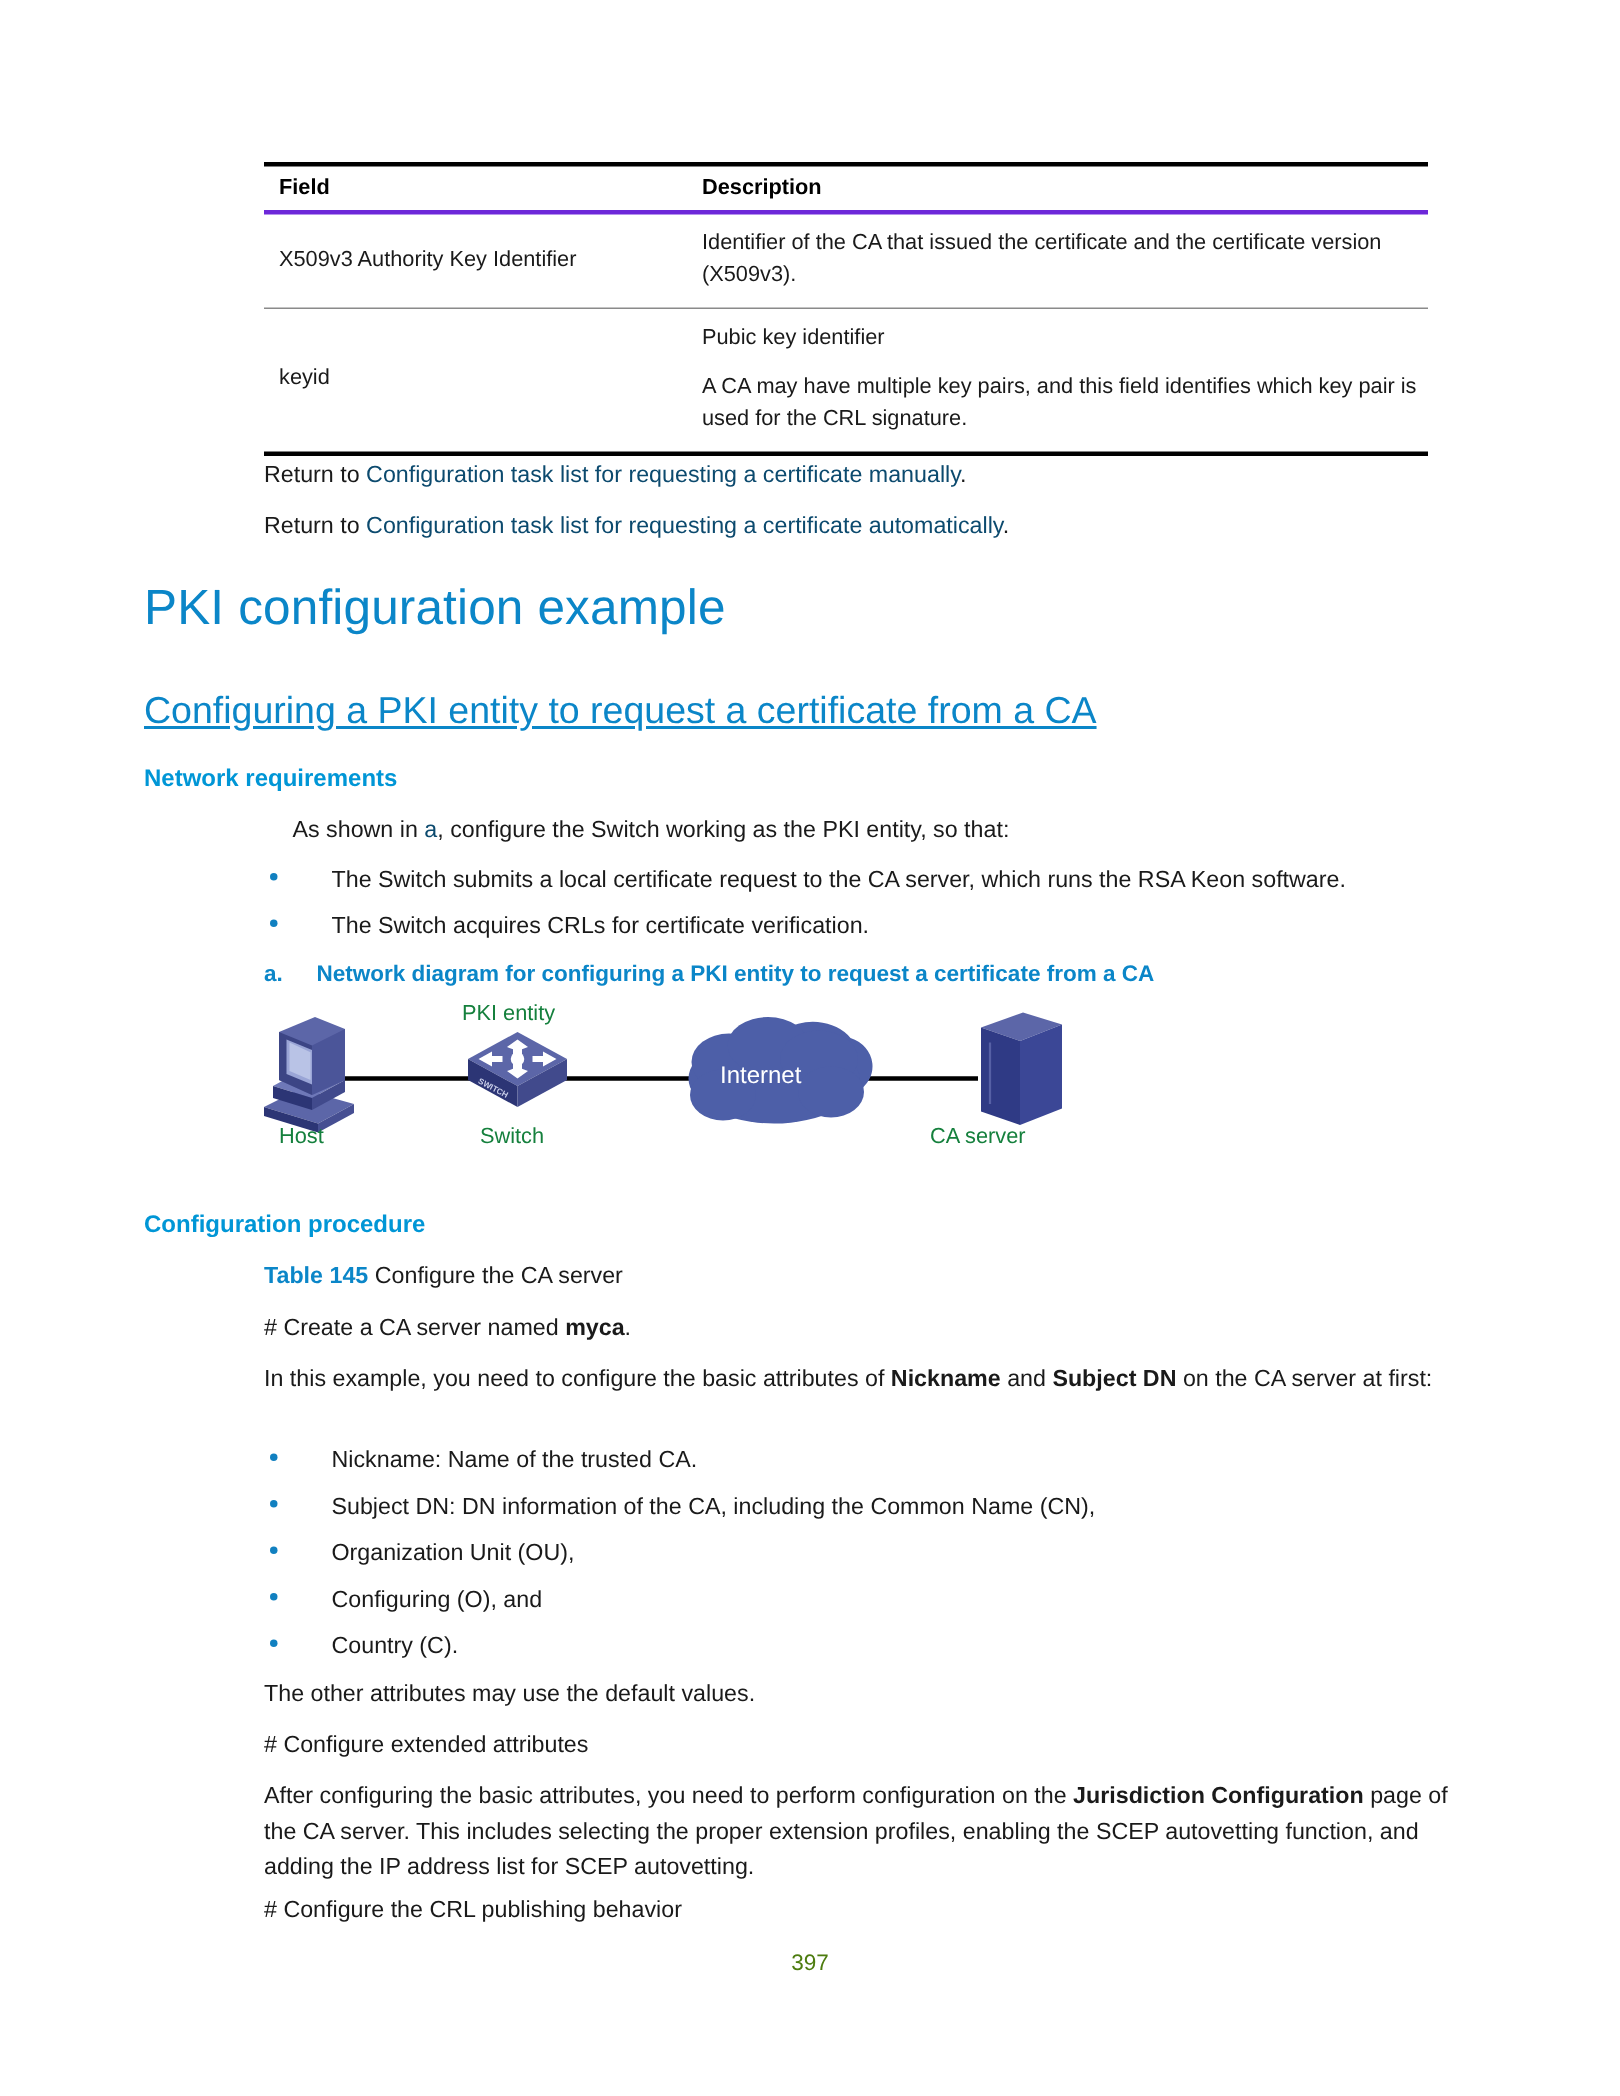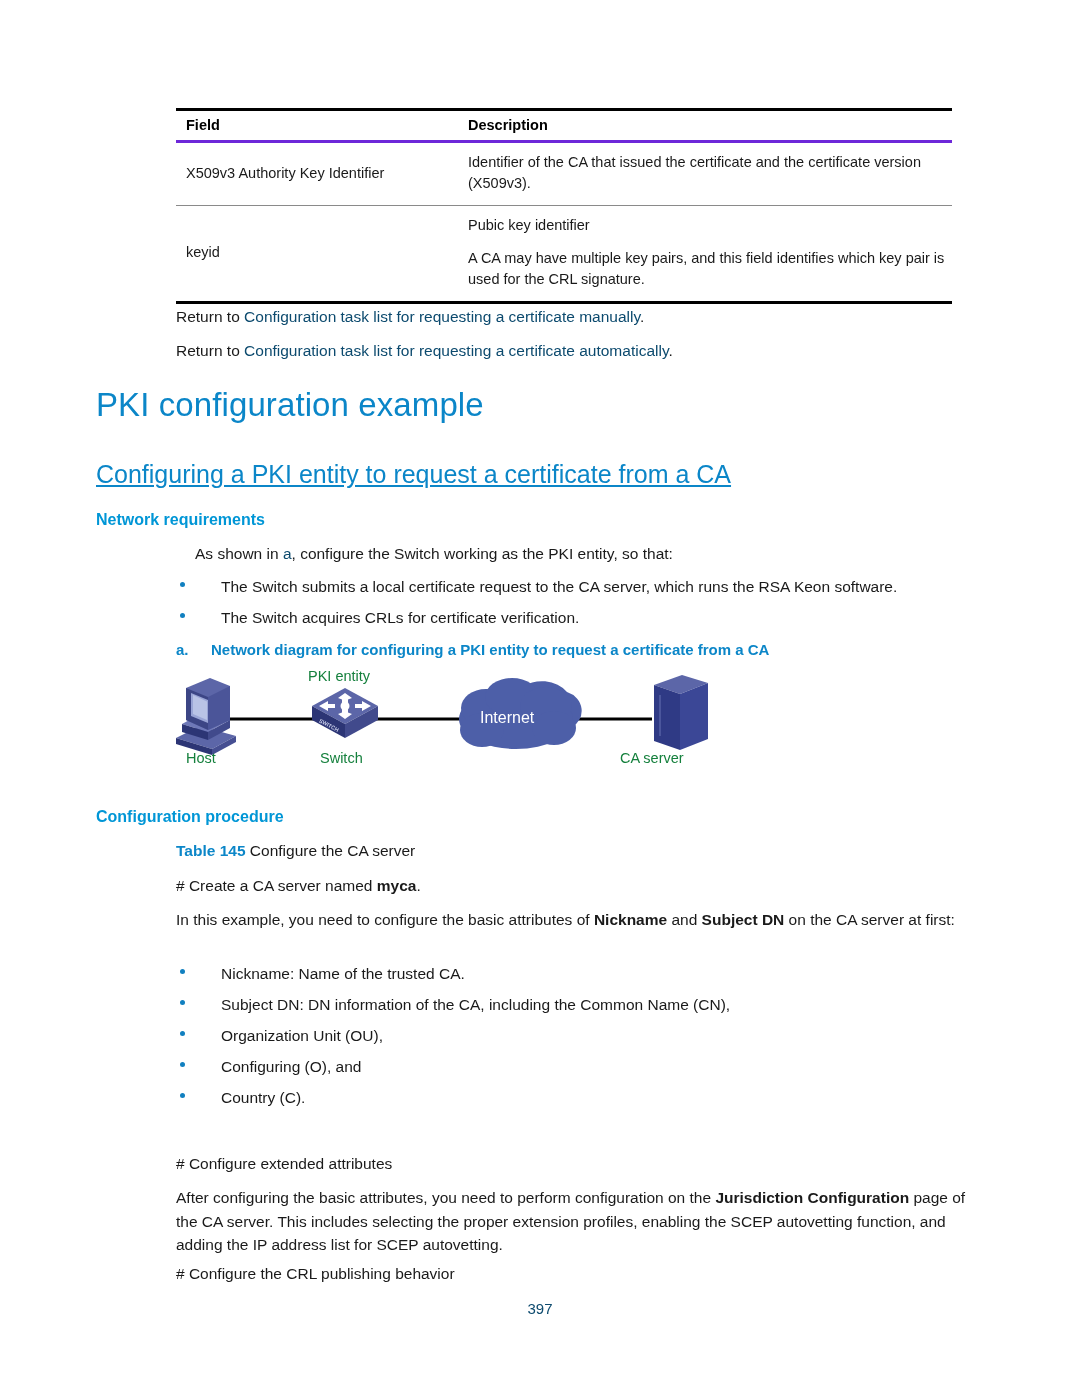--- a/index.html
+++ b/index.html
@@ -143,21 +143,21 @@
     font-weight: bold;
   }
 
   .pagenum {
     position: absolute;
     left: 0;
     right: 0;
     top: 1300px;
     text-align: center;
     font-size: 15px;
-    color: #0c4a6e;
+    color: #4d7c0f;
   }
 
   
   .diagram {
     position: absolute;
     left: 160px;
     top: 662px;
     width: 580px;
     height: 115px;
   }
@@ -354,20 +354,21 @@
   </div>
   <div class="bullet" style="left:180px; top:1055px; width:800px;">
     <span class="dot"></span>
     <span class="btext">Configuring (O), and</span>
   </div>
   <div class="bullet" style="left:180px; top:1086px; width:800px;">
     <span class="dot"></span>
     <span class="btext">Country (C).</span>
   </div>
 
+  <div class="para" style="left:176px; top:1118px; width:790px;">The other attributes may use the default values.</div>
 
   <div class="para" style="left:176px; top:1152px; width:790px;"># Configure extended attributes</div>
 
   <div class="para" style="left:176px; top:1186px; width:812px;">
     <span>After configuring the basic attributes, you need to perform configuration on the </span><b>Jurisdiction Configuration</b><span> page of the CA server. This includes selecting the proper extension profiles, enabling the SCEP autovetting function, and adding the IP address list for SCEP autovetting.</span>
   </div>
 
   <div class="para" style="left:176px; top:1262px; width:790px;"># Configure the CRL publishing behavior</div>
 
   <div class="pagenum">397</div>

